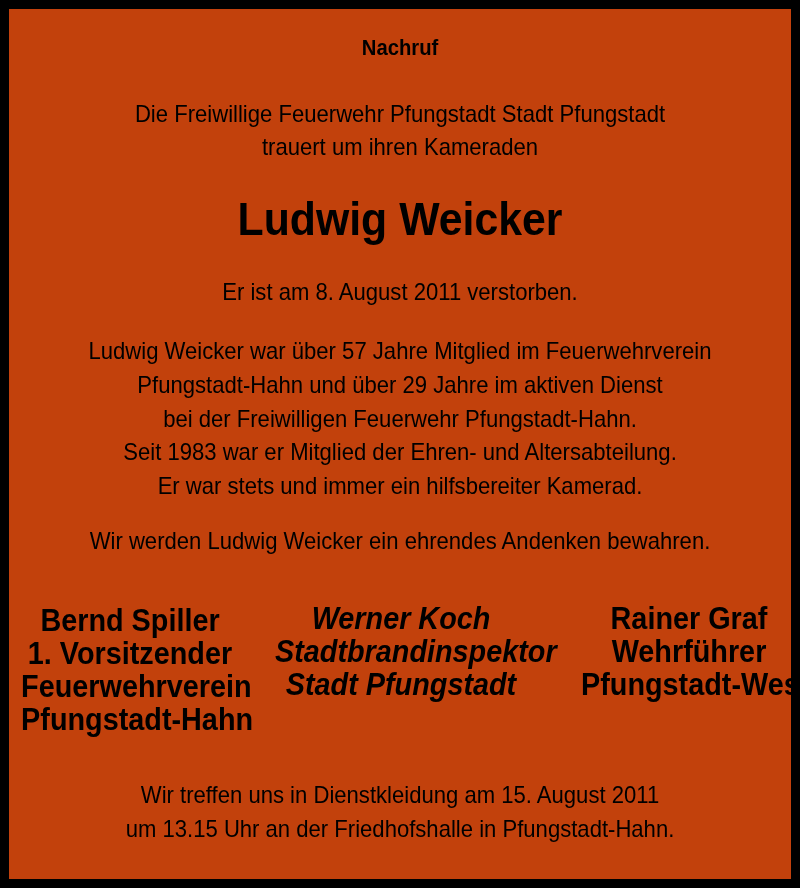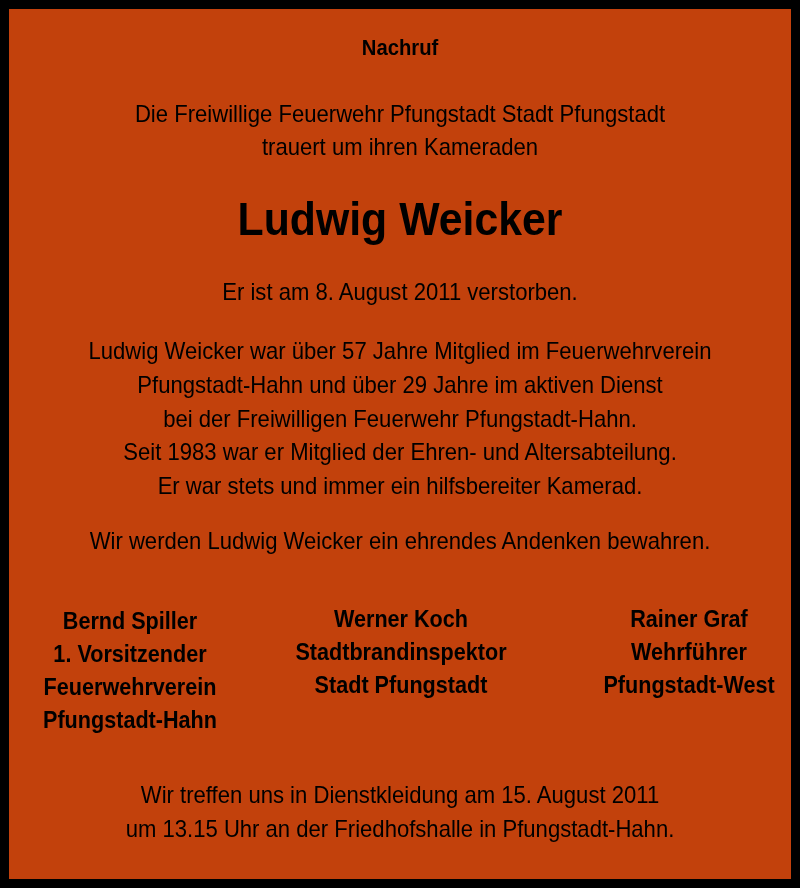--- a/index.html
+++ b/index.html
@@ -25,21 +25,21 @@
     transform-origin: center;
   }
   .heading { font-size: 22px; font-weight: bold; }
   .intro { font-size: 24px; }
   .name { font-size: 46px; font-weight: bold; transform: scaleX(0.93); }
   .body { font-size: 24px; }
   .sig-col {
     position: absolute;
     text-align: center;
     font-weight: bold;
-    font-size: 24px;
+    font-size: 32px;
     line-height: 33px;
     white-space: nowrap;
   }
   .sig-col span { display: block; transform: scaleX(0.9); }
 </style>
 </head>
 <body>
 
 <div class="frame">
   <div class="line heading" style="top:26px;">Nachruf</div>
@@ -58,21 +58,21 @@
   <div class="line body" style="top:463px;">Er war stets und immer ein hilfsbereiter Kamerad.</div>
 
   <div class="line body" style="top:518px;">Wir werden Ludwig Weicker ein ehrendes Andenken bewahren.</div>
 
   <div class="sig-col" style="left:0px; width:242px; top:595px;">
     <span>Bernd Spiller</span>
     <span>1. Vorsitzender</span>
     <span>Feuerwehrverein</span>
     <span>Pfungstadt-Hahn</span>
   </div>
-  <div class="sig-col" style="left:252px; width:280px; top:593px;">
+  <div class="sig-col" style="left:252px; width:280px; top:593px;font-style:italic;">
     <span>Werner Koch</span>
     <span>Stadtbrandinspektor</span>
     <span>Stadt Pfungstadt</span>
   </div>
   <div class="sig-col" style="left:560px; width:240px; top:593px;">
     <span>Rainer Graf</span>
     <span>Wehrführer</span>
     <span>Pfungstadt-West</span>
   </div>
 

